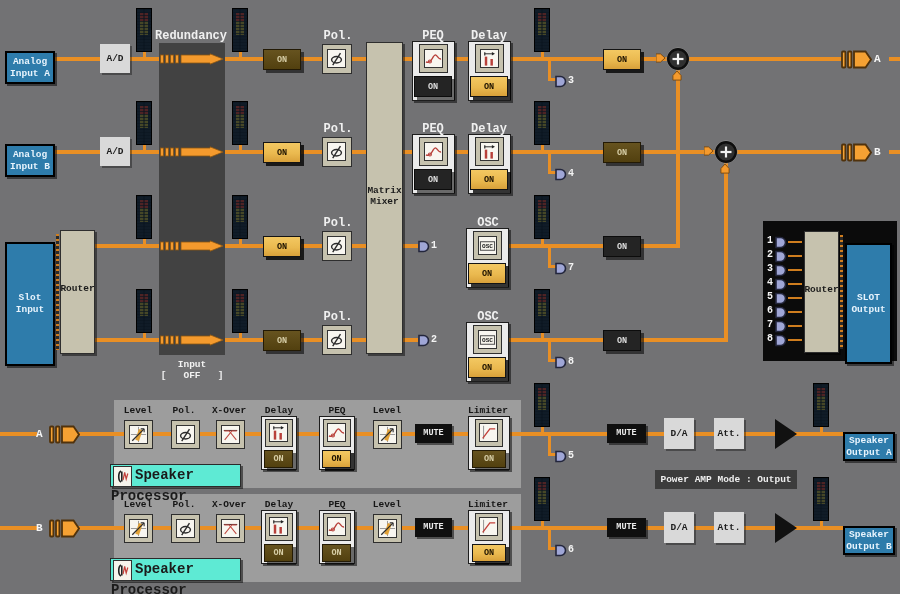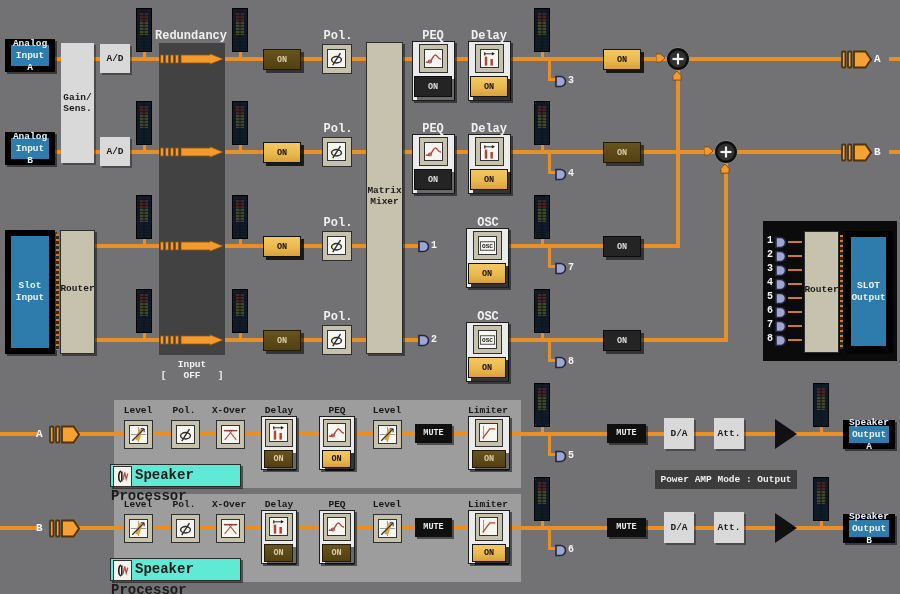--- a/index.html
+++ b/index.html
@@ -16,22 +16,22 @@
 .on-y{background:linear-gradient(180deg,#f3c862 0%,#eab94f 55%,#d9a13a 100%);border:1px solid #141414;
  color:#1d1200;font-weight:bold;font-size:8.5px;text-align:center;box-shadow:3px 3px 0 rgba(0,0,0,.78);}
 .on-b{background:linear-gradient(180deg,#66531f,#52400f);border:1px solid #231a05;color:#d6cda6;font-weight:bold;font-size:8.5px;
  text-align:center;box-shadow:3px 3px 0 rgba(0,0,0,.55);}
 .on-k{background:#242424;border:1px solid #0c0c0c;color:#dcdcdc;font-weight:bold;font-size:8.5px;
  text-align:center;box-shadow:3px 3px 0 rgba(0,0,0,.55);}
 .mute{background:#0f0f0f;color:#ececec;font-weight:bold;font-size:8.5px;text-align:center;
  box-shadow:2px 2px 0 rgba(0,0,0,.5);}
 .lgray{background:#d9d9d9;color:#1c1c1c;font-weight:bold;text-align:center;display:flex;align-items:center;
  justify-content:center;line-height:11px;box-shadow:2px 2px 0 rgba(0,0,0,.35);}
-.blue{background:#2e7cab;border:6px solid #000000;color:#e8f4fd;font-size:9.5px;font-weight:bold;text-align:center;
- display:flex;align-items:center;justify-content:center;line-height:12px;box-shadow:2px 2px 0 rgba(0,0,0,.5);}
+.blue{background:#2e7cab;border:2px solid #000000;color:#e8f4fd;font-size:9.5px;font-weight:bold;text-align:center;
+ display:flex;align-items:center;justify-content:center;line-height:12px;box-shadow:2px 2px 0 rgba(0,0,0,.5);margin-top:12px;}
 .beige{background:#c6c2ae;border:1px solid #2e2e2e;box-shadow:2px 2px 0 rgba(0,0,0,.45);}
 .dtext{color:#1b1b1b;font-size:9.5px;font-weight:bold;line-height:11px;text-align:center;background:transparent!important;border:none!important;box-shadow:none!important;}
 .dots{background:repeating-linear-gradient(180deg,#cf7d1e 0 2px,#2a2a2a 2px 5px);}
 .outer{background:#ebebeb;border:1px solid #1d1d1d;box-shadow:2px 2px 0 rgba(0,0,0,.5);}
 .frame{background:#c6c2ae;border:1px solid #2e2e2e;}
 .inner{background:#f8f6f0;border:1px solid #333;display:flex;align-items:center;justify-content:center;}
 .inner svg{position:static!important;}
 .lab{color:#161616;font-size:9.5px;font-weight:bold;text-align:center;}
 .wtext{color:#f2f2f2;font-size:9.5px;font-weight:bold;text-align:center;}
 .wlab{color:#f0f0f0;font-size:12px;font-weight:bold;text-align:center;}
@@ -97,21 +97,20 @@
         <rect x="5.5" y="2" width="3" height="8"></rect>
         <rect x="10.5" y="2" width="3" height="8"></rect>
         <rect x="15.5" y="2" width="3" height="8"></rect>
         <path d="M21,2 L50,2 L50,0.8 L63.2,6 L50,11.2 L50,10 L21,10 Z"></path>
       </g>
     </svg>
 <div class="beige" style="left:366px;top:42px;width:37px;height:312px;"></div>
 <div class="dtext" style="left:366px;top:185px;width:37px;height:26px;">Matrix<br>Mixer</div>
 <div class="blue" style="left:5px;top:39px;width:50px;height:33px;font-size:9.5px;">Analog<br>Input A</div>
 <div class="blue" style="left:5px;top:132px;width:50px;height:33px;font-size:9.5px;">Analog<br>Input B</div>
-<div class="lgray" style="left:61px;top:43px;width:33px;height:120px;font-size:9.5px;">Gain/<br>Sens.</div>
 <div class="lgray" style="left:100px;top:44px;width:30px;height:29px;font-size:9.5px;">A/D</div>
 <div class="lgray" style="left:100px;top:137px;width:30px;height:29px;font-size:9.5px;">A/D</div>
 <div class="blue" style="left:5px;top:230px;width:50px;height:124px;font-size:9.5px;">Slot<br>Input</div>
 <div class="beige" style="left:60px;top:230px;width:35px;height:124px;"></div>
 <div class="dtext" style="left:60px;top:283px;width:35px;height:14px;">Router</div>
 <div class="dots" style="left:56px;top:234px;width:2.5px;height:116px;"></div>
 <div class="meter" style="left:136px;top:8px;width:16px;height:44px;">
       <div class="m-red"></div>
       <div class="m-yel"></div>
       <div class="m-seg"></div>

